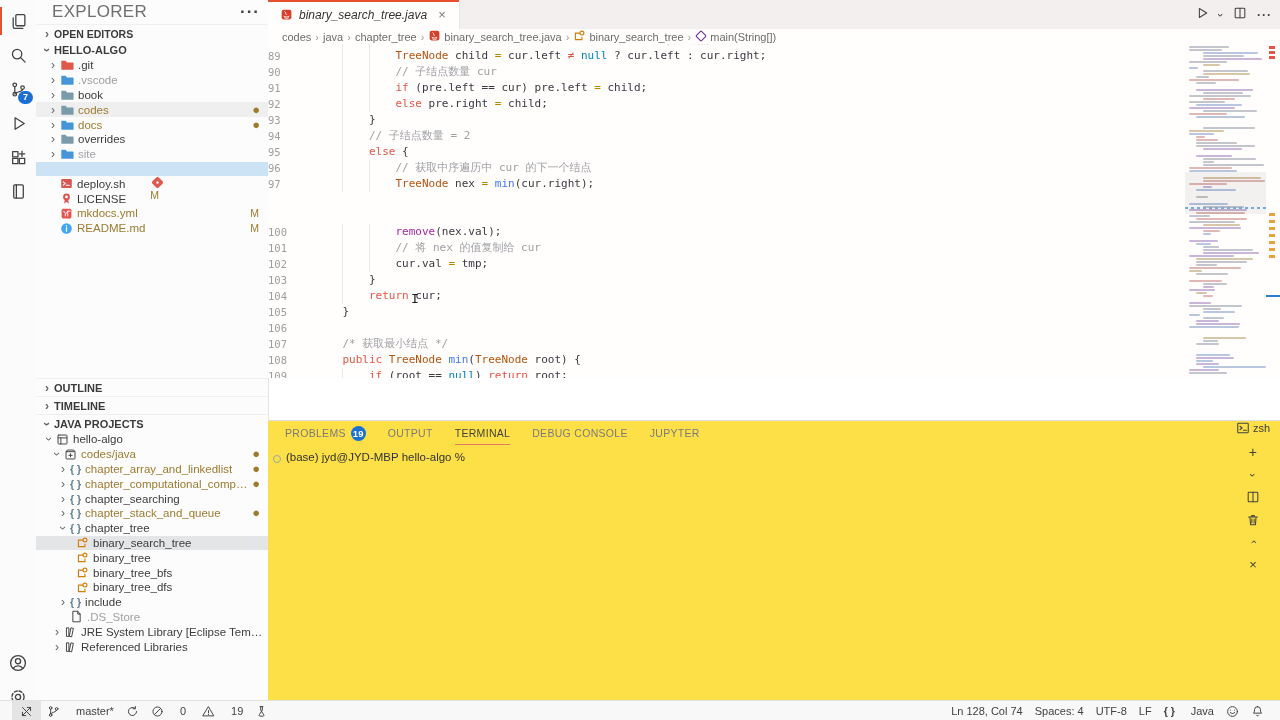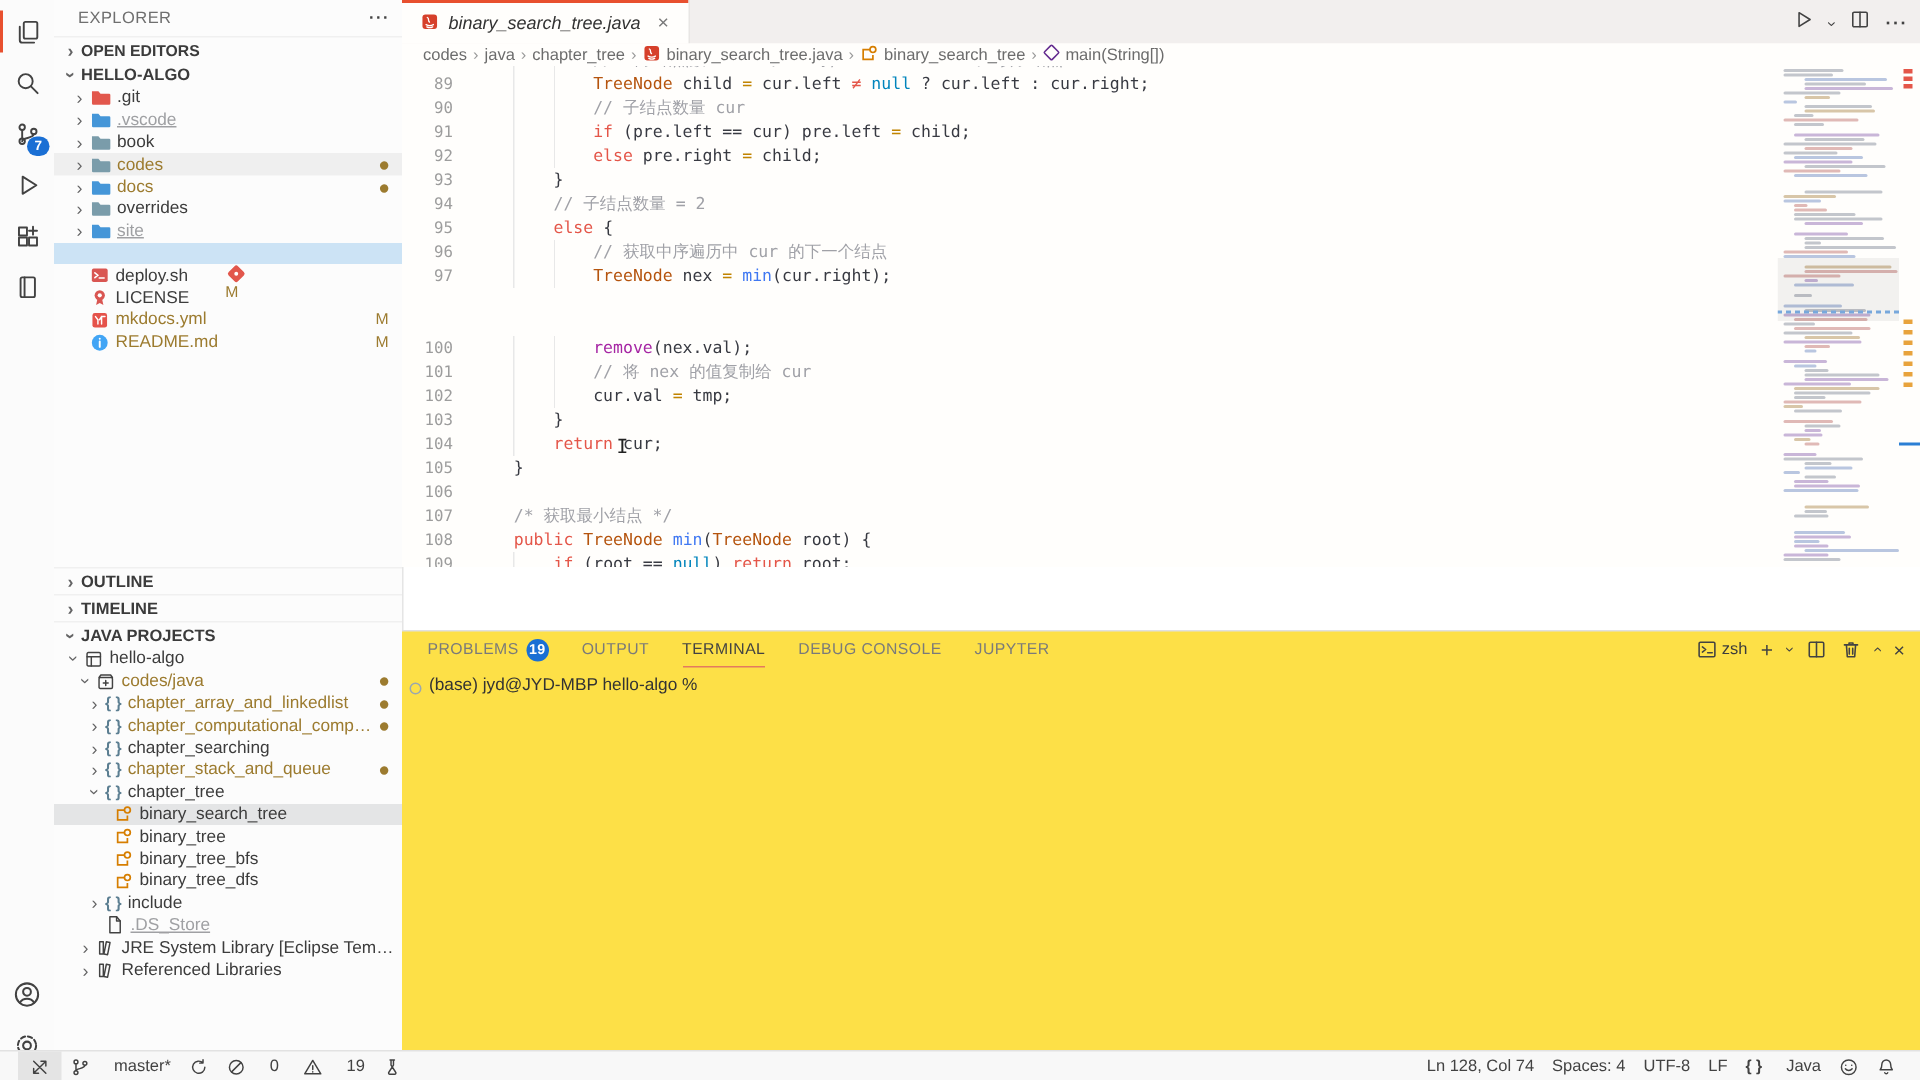--- a/index.html
+++ b/index.html
@@ -9,31 +9,31 @@
   .ic svg{display:block;}
   
   #activitybar{position:absolute;left:0;top:0;width:36px;height:700px;background:#fbfbfb;border-right:1px solid #ececec;}
   .ab-item{position:absolute;left:0;width:36px;height:34px;display:flex;align-items:center;justify-content:center;color:#5f5f5f;}
   .ab-item.active{color:#333;}
   .ab-item.active:before{content:"";position:absolute;left:0;top:3px;bottom:3px;width:2px;background:var(--accent);}
   .ab-badge{position:absolute;right:3px;bottom:2px;min-width:13px;height:13px;border-radius:8px;background:var(--badge);color:#fff;
             font-size:9px;line-height:13px;text-align:center;font-weight:bold;padding:0 1px;}
   
   #sidebar{position:absolute;left:36px;top:0;width:232px;height:700px;background:#fcfcfc;border-right:1px solid #e5e5e5;overflow:hidden;}
-  #sb-title{height:24px;display:flex;align-items:center;padding:0 8px 0 16px;font-size:11px;color:#6f6f6f;letter-spacing:.3px;}
+  #sb-title{height:24px;display:flex;align-items:center;padding:0 8px 0 16px;font-size:17px;color:#6f6f6f;letter-spacing:.3px;}
   #sb-title .grow{flex:1;}
   .shead{height:17px;display:flex;align-items:center;font-weight:bold;font-size:11px;color:#3b3b3b;padding-left:2px;border-top:1px solid #f0f0f0;}
   .shead .chev{transform:none;}
   .chev{width:14px;flex:none;text-align:center;font-size:12px;color:#646465;display:inline-block;}
   .chev.open{transform:rotate(90deg);}
   .chev.none{visibility:hidden;}
   .trow{height:14.8px;display:flex;align-items:center;font-size:11.5px;white-space:nowrap;color:#3c3c3c;}
   .trow .lbl{overflow:hidden;text-overflow:ellipsis;padding-left:4px;flex:1;}
   .trow .lbl.modified{color:#9c7b2f;}
-  .trow .lbl.ignored{color:#9fa0a3;text-decoration:underline;}
+  .trow .lbl.ignored{color:#9fa0a3;}
   .trow .badge{flex:none;color:#9c7b2f;font-size:10.5px;padding:0 9px 0 4px;}
   .trow .dot{flex:none;color:#9c7b2f;font-size:13px;padding:0 8px 0 4px;line-height:10px;}
   .trow.sel-blue{background:#cce3f5;flex-direction:column;}
   .trow.sel-gray{background:#e4e5e6;}
   .trow.hov{background:#efefef;}
   #filetree{position:absolute;top:58px;left:0;right:0;}
   #sb-bottom{position:absolute;top:378px;left:0;right:0;}
   
   #editor{position:absolute;left:268px;top:0;width:1012px;height:378px;background:#fffefc;overflow:hidden;}
   #tabbar{position:absolute;left:0;top:0;right:0;height:29px;background:#f2efee;display:flex;}
@@ -42,41 +42,41 @@
   #tab-label{font-style:italic;font-size:12px;color:#333;margin:0 8px 0 6px;}
   #tab-close{color:#7a7a7a;font-size:13px;width:14px;text-align:center;}
   #editor-actions{position:absolute;right:8px;top:0;height:29px;display:flex;align-items:center;gap:10px;color:#4d4d4d;}
   #breadcrumbs{position:absolute;left:0;top:29px;right:0;height:15px;background:#fffefc;display:flex;align-items:center;
                font-size:11px;color:#6c6c6c;padding-left:14px;white-space:nowrap;z-index:5;}
   #breadcrumbs .sep{padding:0 4px;color:#9a9a9a;}
   #breadcrumbs .bc-ic{margin-right:3px;}
   #code{position:absolute;left:0;top:0;right:95px;bottom:0;overflow:hidden;}
   .cl{position:absolute;left:0;right:0;height:16px;display:flex;font-family:"DejaVu Sans Mono","Liberation Mono",monospace;
       font-size:11px;line-height:16px;white-space:pre;}
-  .cl .ln{width:34px;flex:none;text-align:right;color:#9d9d9d;padding-right:14px;font-size:10.5px;}
+  .cl .ln{width:34px;flex:none;text-align:left;color:#9d9d9d;padding-right:14px;font-size:10.5px;}
   .cl .ct{flex:1;}
   .ind{display:inline-block;width:4ch;}
   .ind.g{box-shadow:inset 1px 0 0 #e8e8e8;}
   .tk-pl{color:#383a42}.tk-kw{color:#e45649}.tk-ty{color:#b5540e}.tk-cm{color:#a0a1a7}
   .tk-fb{color:#4078f2}.tk-fp{color:#a626a4}.tk-cn{color:#0184bc}.tk-op{color:#c18401}
   #minimap{position:absolute;top:44px;right:14px;width:81px;bottom:0;overflow:hidden;}
   .mm-bar{position:absolute;height:2px;border-radius:1px;}
   #mm-squiggle{position:absolute;left:0;right:0;height:2px;background:repeating-linear-gradient(90deg,#7fb2e8 0 3px,transparent 3px 6px);}
   #mm-slider{position:absolute;left:0;right:0;background:rgba(0,0,0,.05);}
   #ruler{position:absolute;top:0;right:0;width:14px;bottom:0;}
   .rl-mark{position:absolute;width:6px;height:3px;left:3px;}
   #rl-cursor{position:absolute;left:0;right:0;height:2px;background:#2b7fd4;}
   #mouse-cursor{position:absolute;font-size:13px;color:#222;font-family:"DejaVu Sans Mono",monospace;z-index:6;}
   
   #panel{position:absolute;left:268px;top:378px;width:1012px;height:322px;background:#fde047;border-top:1px solid #e0e0e0;margin-top:42px;}
   #panel-tabs{position:absolute;left:17px;top:0;height:24px;display:flex;align-items:center;gap:22px;}
   .ptab{display:flex;align-items:center;gap:5px;font-size:10.5px;color:#7a7a7a;letter-spacing:.3px;height:24px;}
   .ptab.active{color:#424242;box-shadow:inset 0 -1px 0 #e47a5f;}
   .pbadge{background:var(--badge);color:#fff;border-radius:8px;min-width:15px;height:15px;font-size:9.5px;line-height:15px;text-align:center;font-weight:bold;}
-  #panel-actions{position:absolute;right:10px;top:0;height:24px;display:flex;align-items:center;gap:9px;color:#4d4d4d;font-size:12px;}
+  #panel-actions{position:absolute;right:10px;top:0;height:24px;display:flex;align-items:center;gap:9px;color:#4d4d4d;font-size:12px;flex-direction:column;}
   #panel-actions .txt{font-size:11px;color:#3c3c3c;}
   #term{position:absolute;left:6px;top:30px;right:0;font-family:Liberation Sans, sans-serif;font-size:11.5px;color:#333;}
   #term-deco{position:absolute;left:-1px;top:4px;width:6px;height:6px;border:1px solid #9aa7b0;border-radius:50%;}
   #term-line{padding-left:12px;white-space:pre;}
   
   #statusbar{position:absolute;left:0;top:700px;width:1280px;height:20px;background:#f8f8f8;border-top:1px solid #e2e2e2;
              display:flex;align-items:center;font-size:11px;color:#424242;}
   .sb-item{display:flex;align-items:center;gap:16px;padding:0 6px;height:20px;}
   #sb-remote{background:#e4e4e4;margin-left:12px;padding:0 8px;}
   #sb-left{display:flex;align-items:center;flex:1;}

